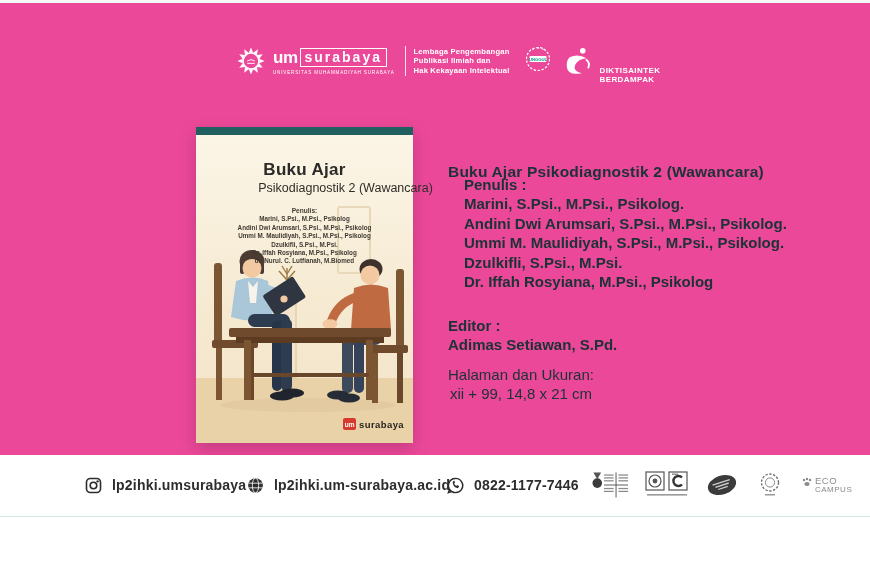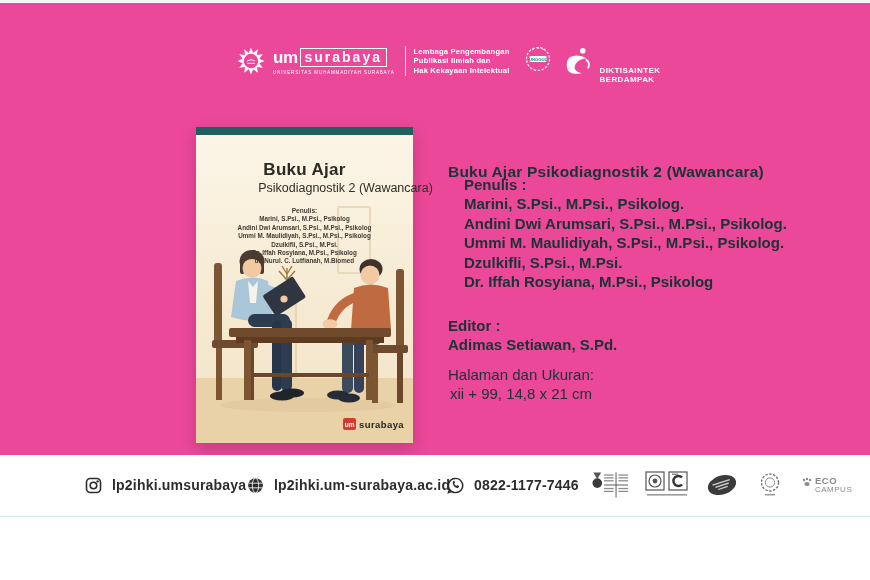--- a/index.html
+++ b/index.html
@@ -48,21 +48,21 @@
 
   
   .footer{position:absolute;left:0;bottom:0;width:100%;height:65px;background:#fff;}
   .footer::after{content:"";position:absolute;left:0;bottom:3px;width:100%;height:1.5px;background:#cfe8e4;}
   .f-item{position:absolute;top:0;height:60px;display:flex;align-items:center;gap:10px;color:#2d2d2d;}
   .f-text{font-size:14px;font-weight:600;letter-spacing:0.2px;}
   .f-text.bold{font-weight:bold;}
   .f-logos{position:absolute;left:578px;top:0;height:60px;display:flex;align-items:center;gap:15px;}
   .eco{display:flex;align-items:flex-start;gap:1px;color:#8a8a8a;}
   .eco-txt{font-size:8px;line-height:8px;letter-spacing:0.5px;}
-  .eco-txt .big{font-size:9.5px;font-weight:bold;}
+  .eco-txt .big{font-size:9.5px;font-weight:normal;}
 </style>
 </head>
 <body>
 
 <div class="canvas">
   <div class="top-sliver"></div>
 
   <div class="header">
     <div class="uni-logo">
       <svg width="30" height="30" viewBox="0 0 32 32">

